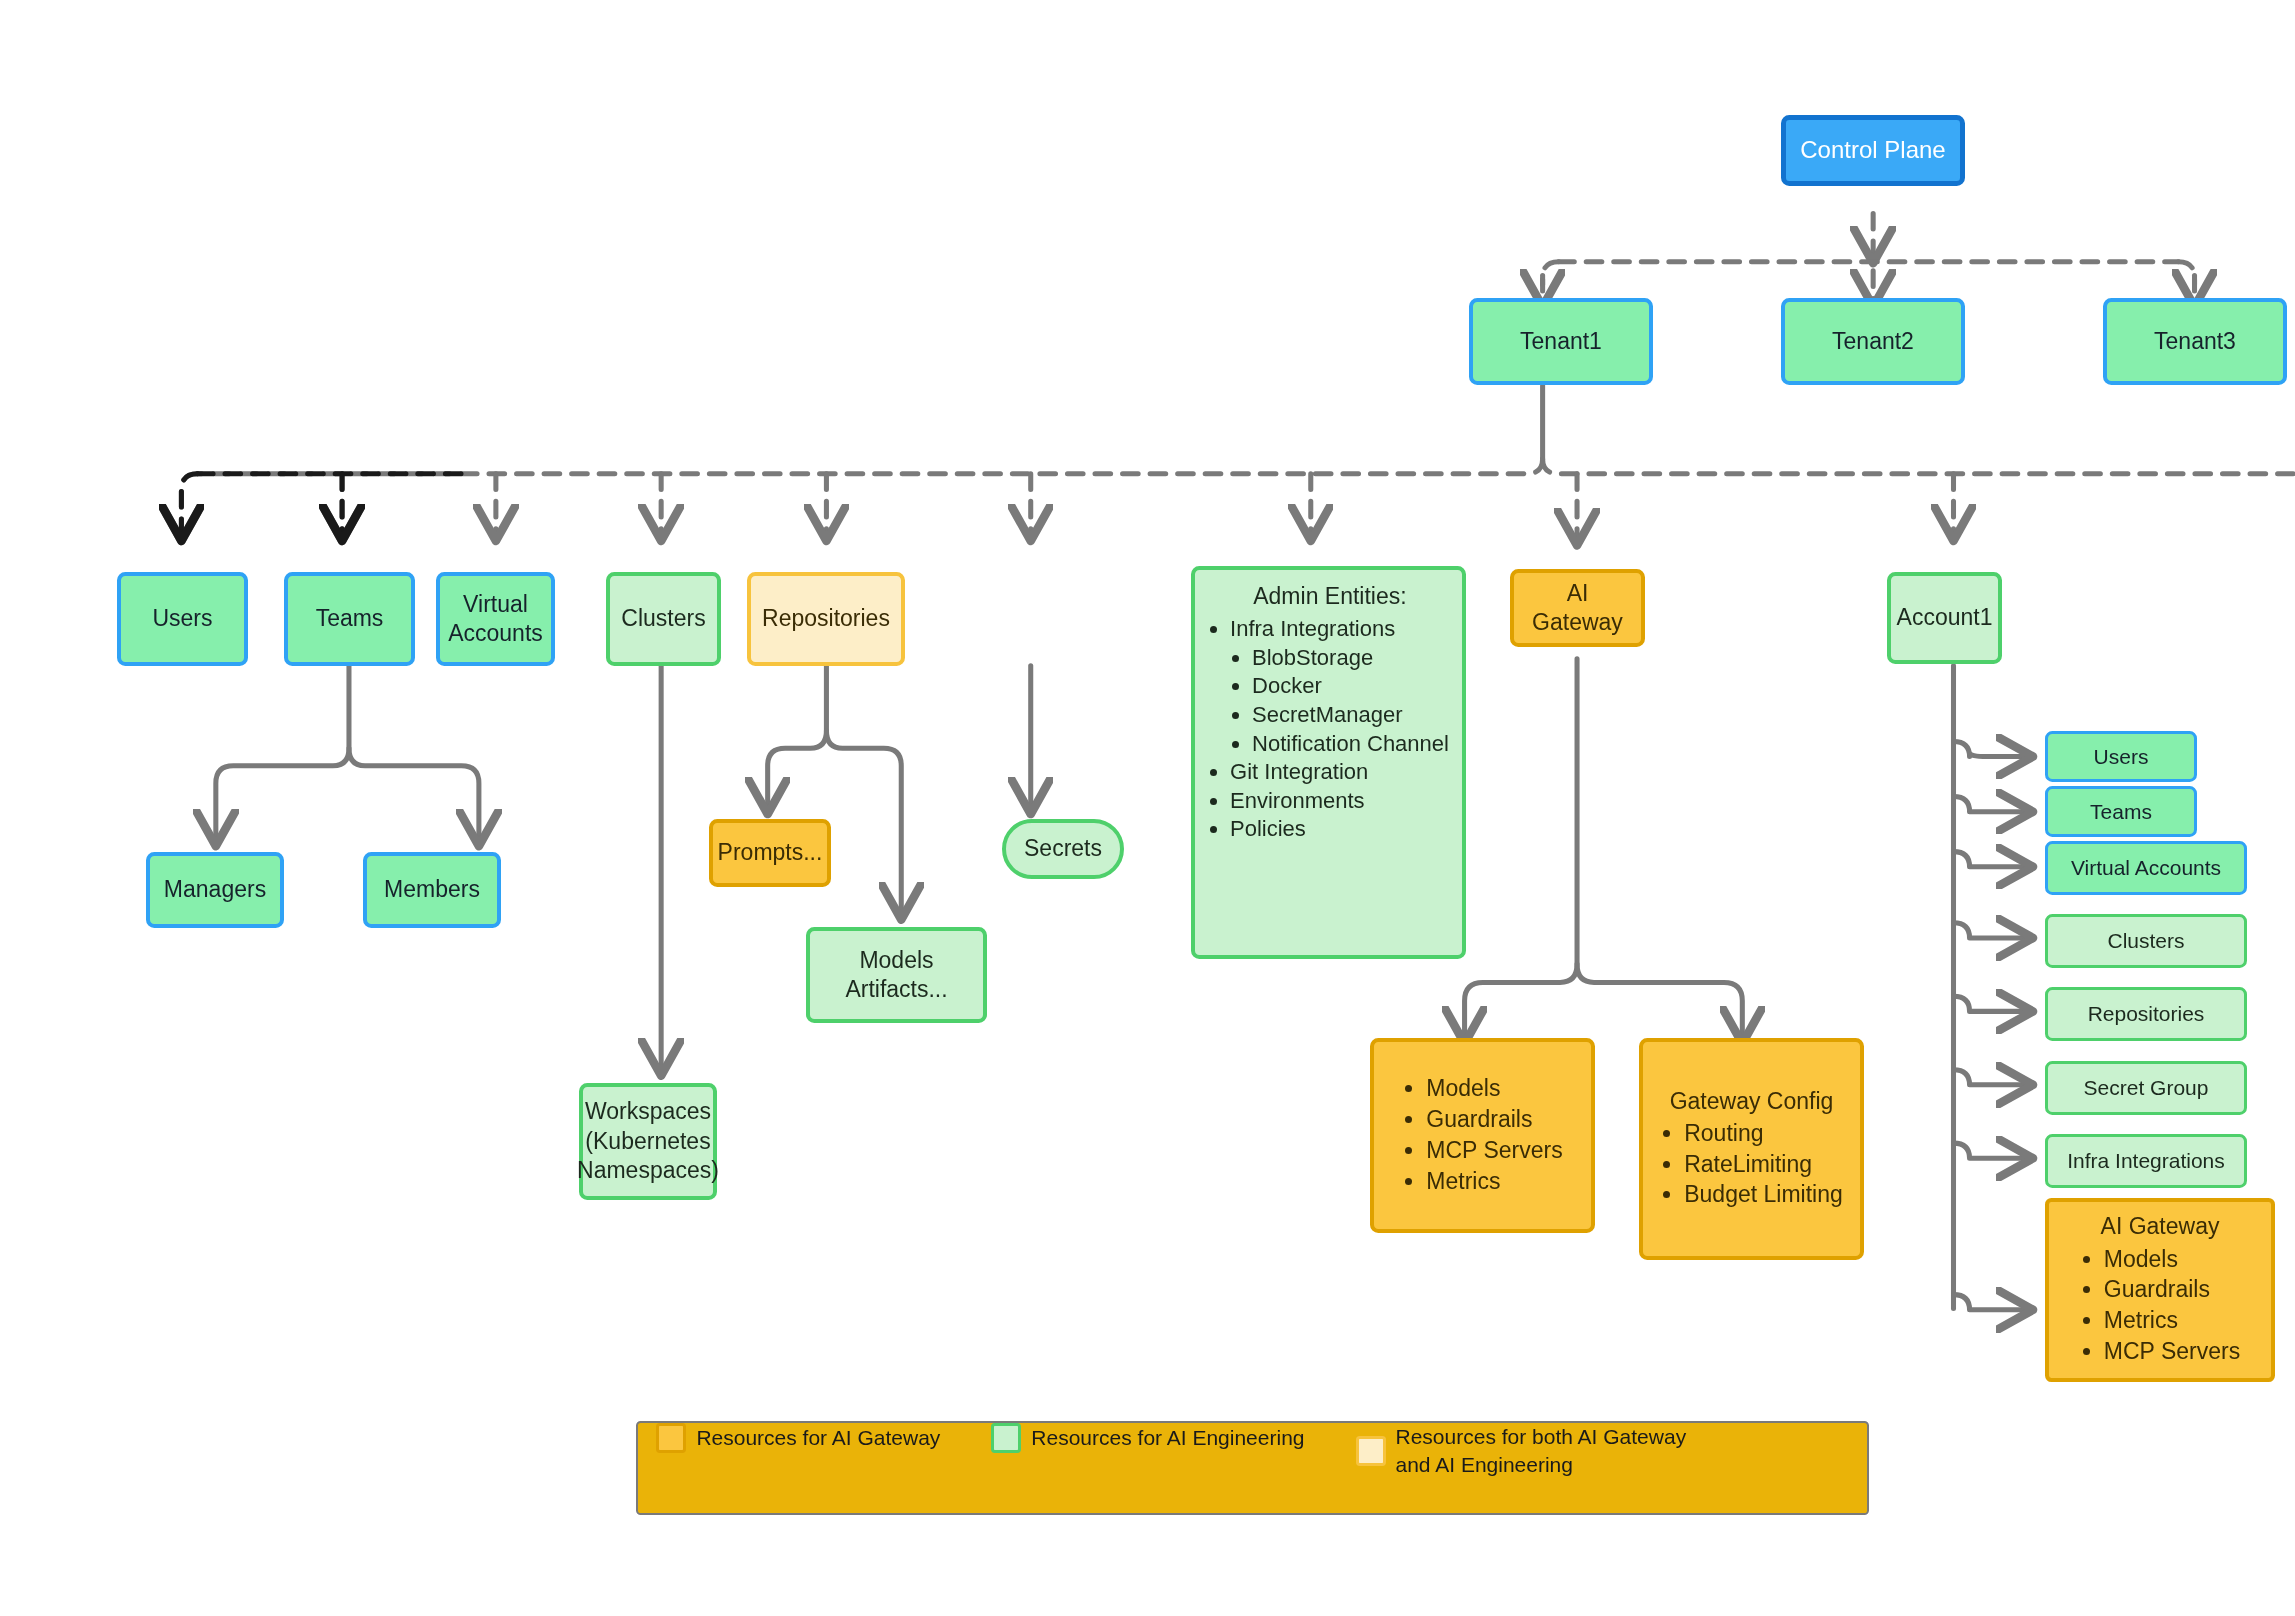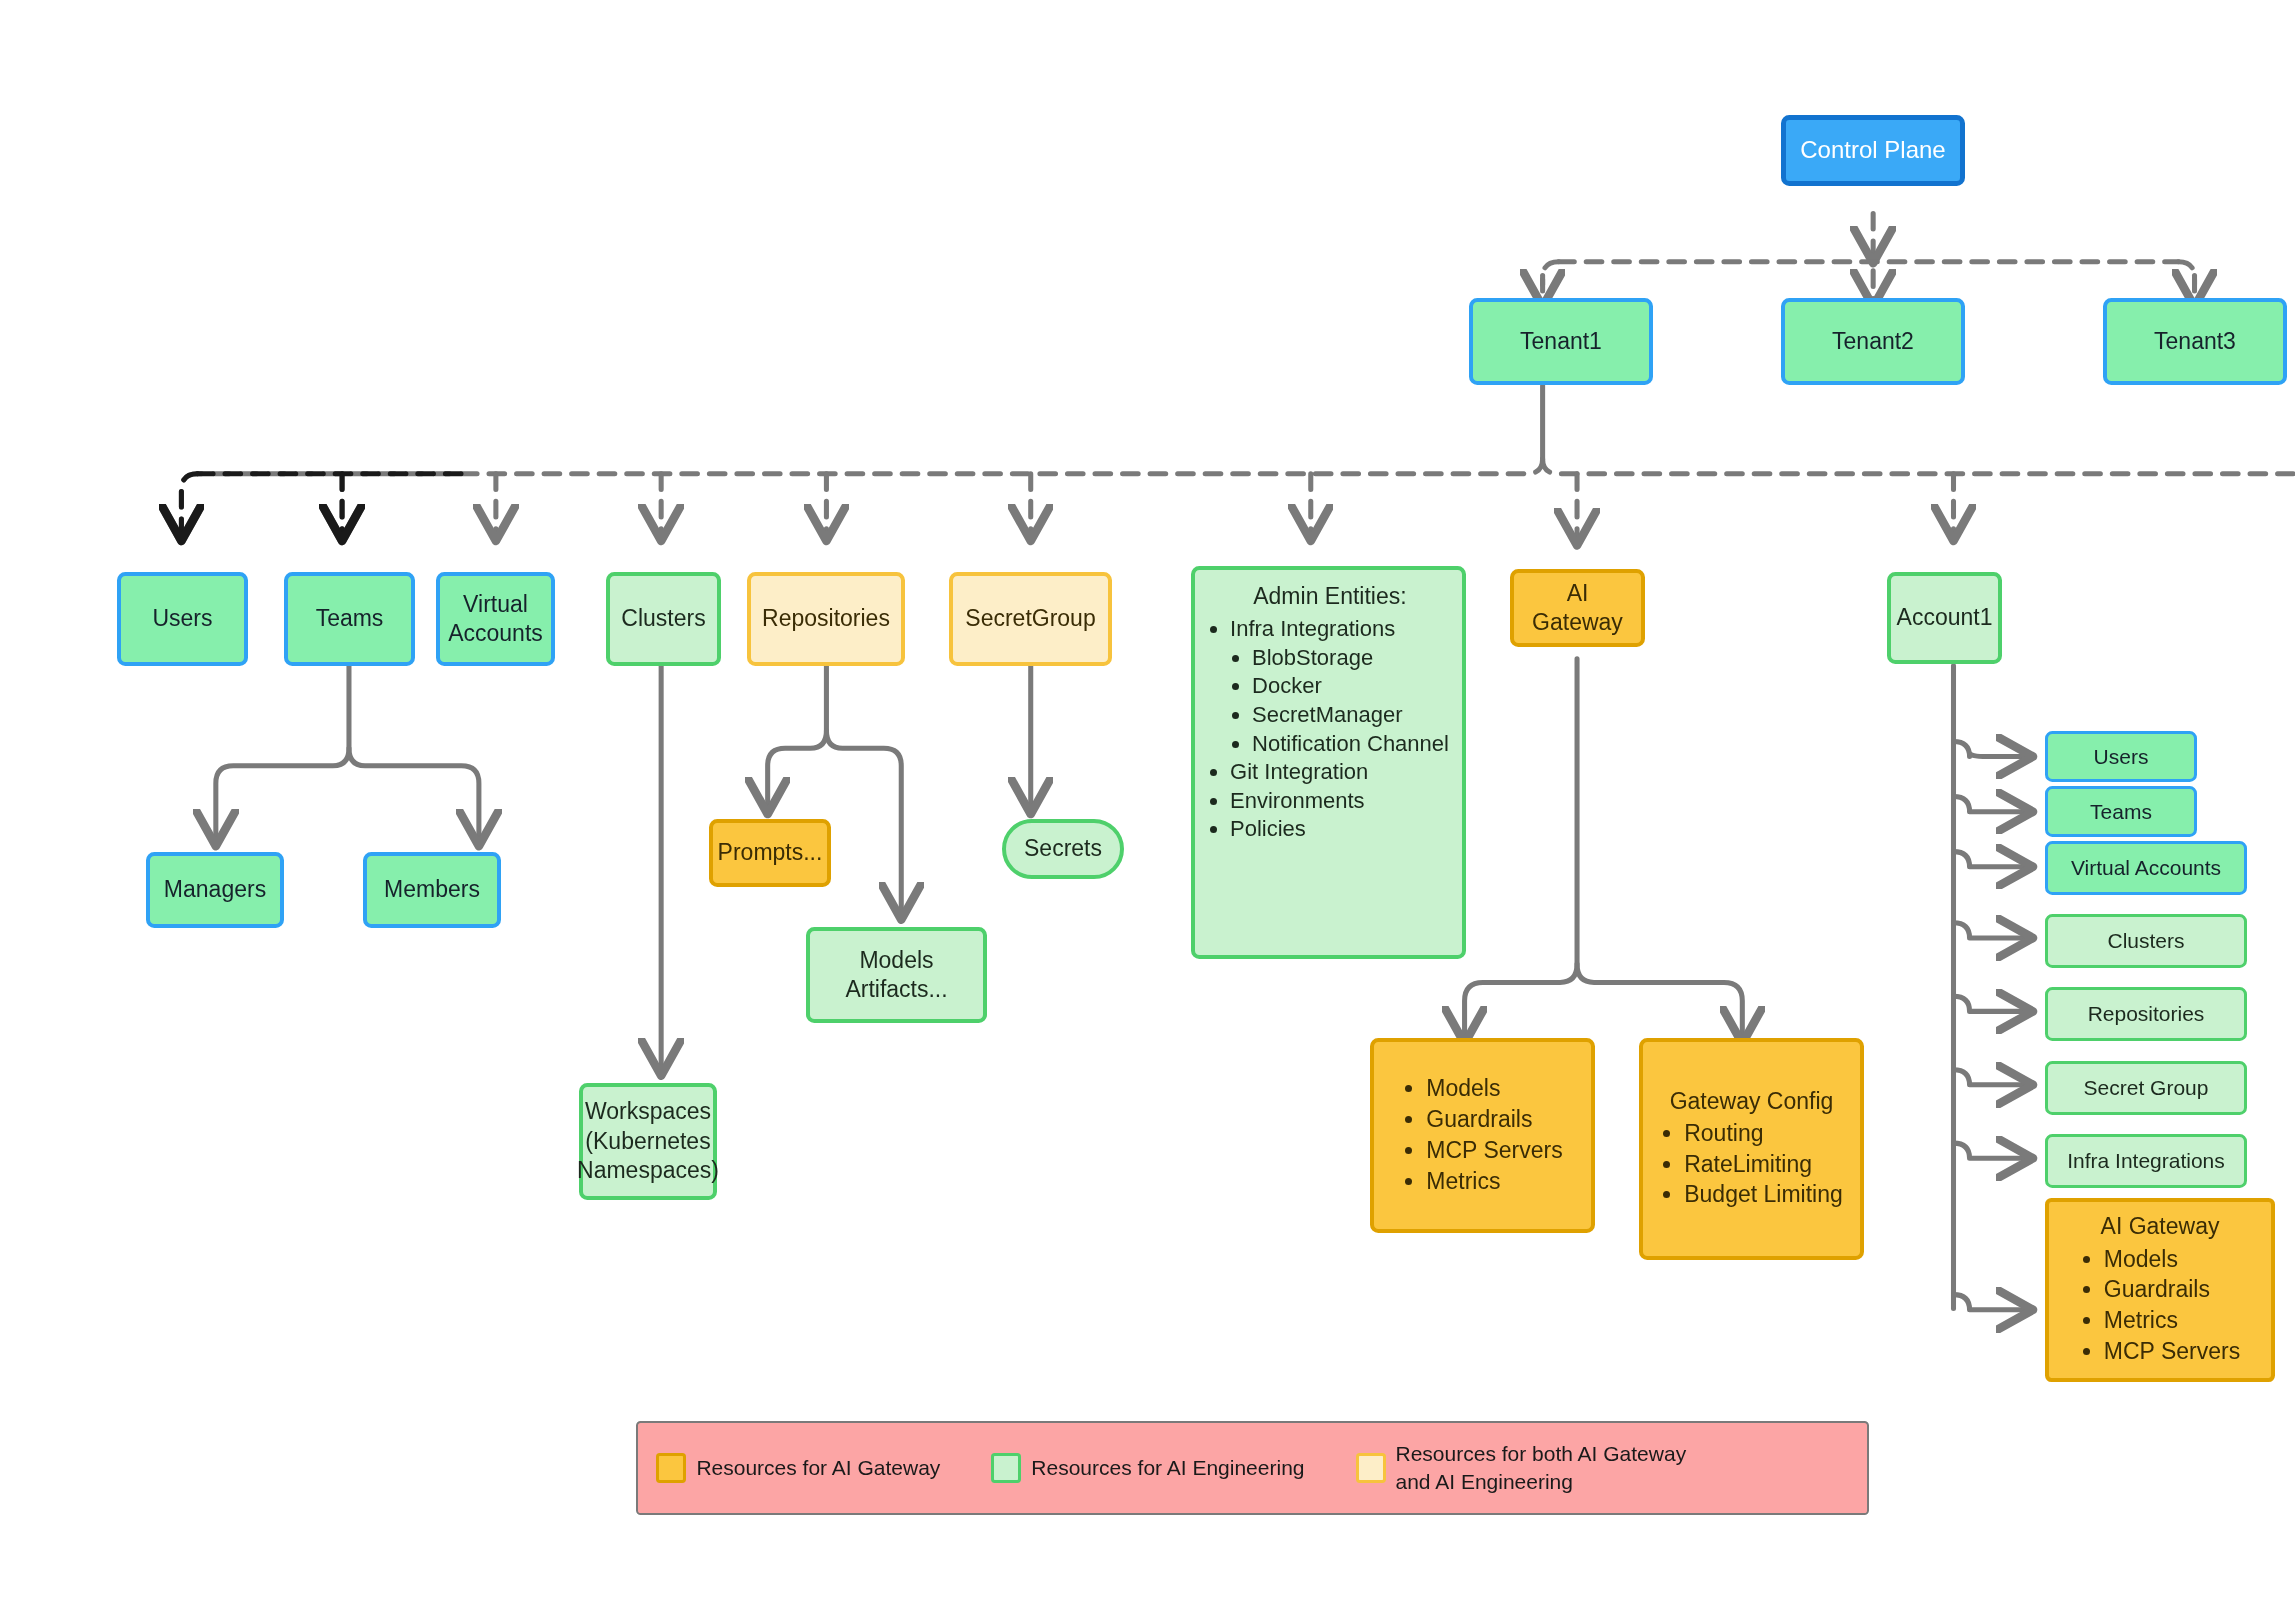--- a/index.html
+++ b/index.html
@@ -45,22 +45,22 @@
 
   
   .stackitem{
     position:absolute;box-sizing:border-box;border-radius:7.3px;border-style:solid;border-width:3.7px;
     display:flex;align-items:center;justify-content:center;font-size:21px;text-align:center;
   }
 
   
   #legend{
     position:absolute;box-sizing:border-box;
-    background:#fca5a5;border:2.3px solid #7a7a7a;border-radius:4.6px;
-    display:flex;align-items:center;
+    background:#eab308;border:2.3px solid #7a7a7a;border-radius:4.6px;
+    display:flex;align-items:flex-start;
   }
   .lg-item{display:flex;align-items:center;}
   .lg-swatch{box-sizing:border-box;border-radius:3.7px;border-width:3.2px;border-style:solid;}
   .lg-text{font-size:21px;color:#1a1a1a;line-height:1.35;}
 </style>
 </head>
 <body>
 
 <div id="stage">
 
@@ -152,23 +152,20 @@
   </div>
   <div class="node blue f50" style="left:436px;top:572px;width:119px;height:94px;">
     <span class="lbl">Virtual</span>
     <span class="lbl">Accounts</span>
   </div>
   <div class="node green f50" style="left:606px;top:572px;width:115px;height:94px;">
     <span class="lbl">Clusters</span>
   </div>
   <div class="node cream f50" style="left:747px;top:572px;width:158px;height:94px;">
     <span class="lbl">Repositories</span>
-  </div>
-  <div class="node cream f50" style="left:949px;top:572px;width:163px;height:94px;">
-    <span class="lbl">SecretGroup</span>
   </div>
 
   <div class="node green listbox" style="left:1191px;top:566px;width:275px;height:393px;">
     <div class="head">Admin Entities:</div>
     <ul class="tree">
       <li>
         <span>Infra Integrations</span>
         <ul>
           <li><span>BlobStorage</span></li>
           <li><span>Docker</span></li>

